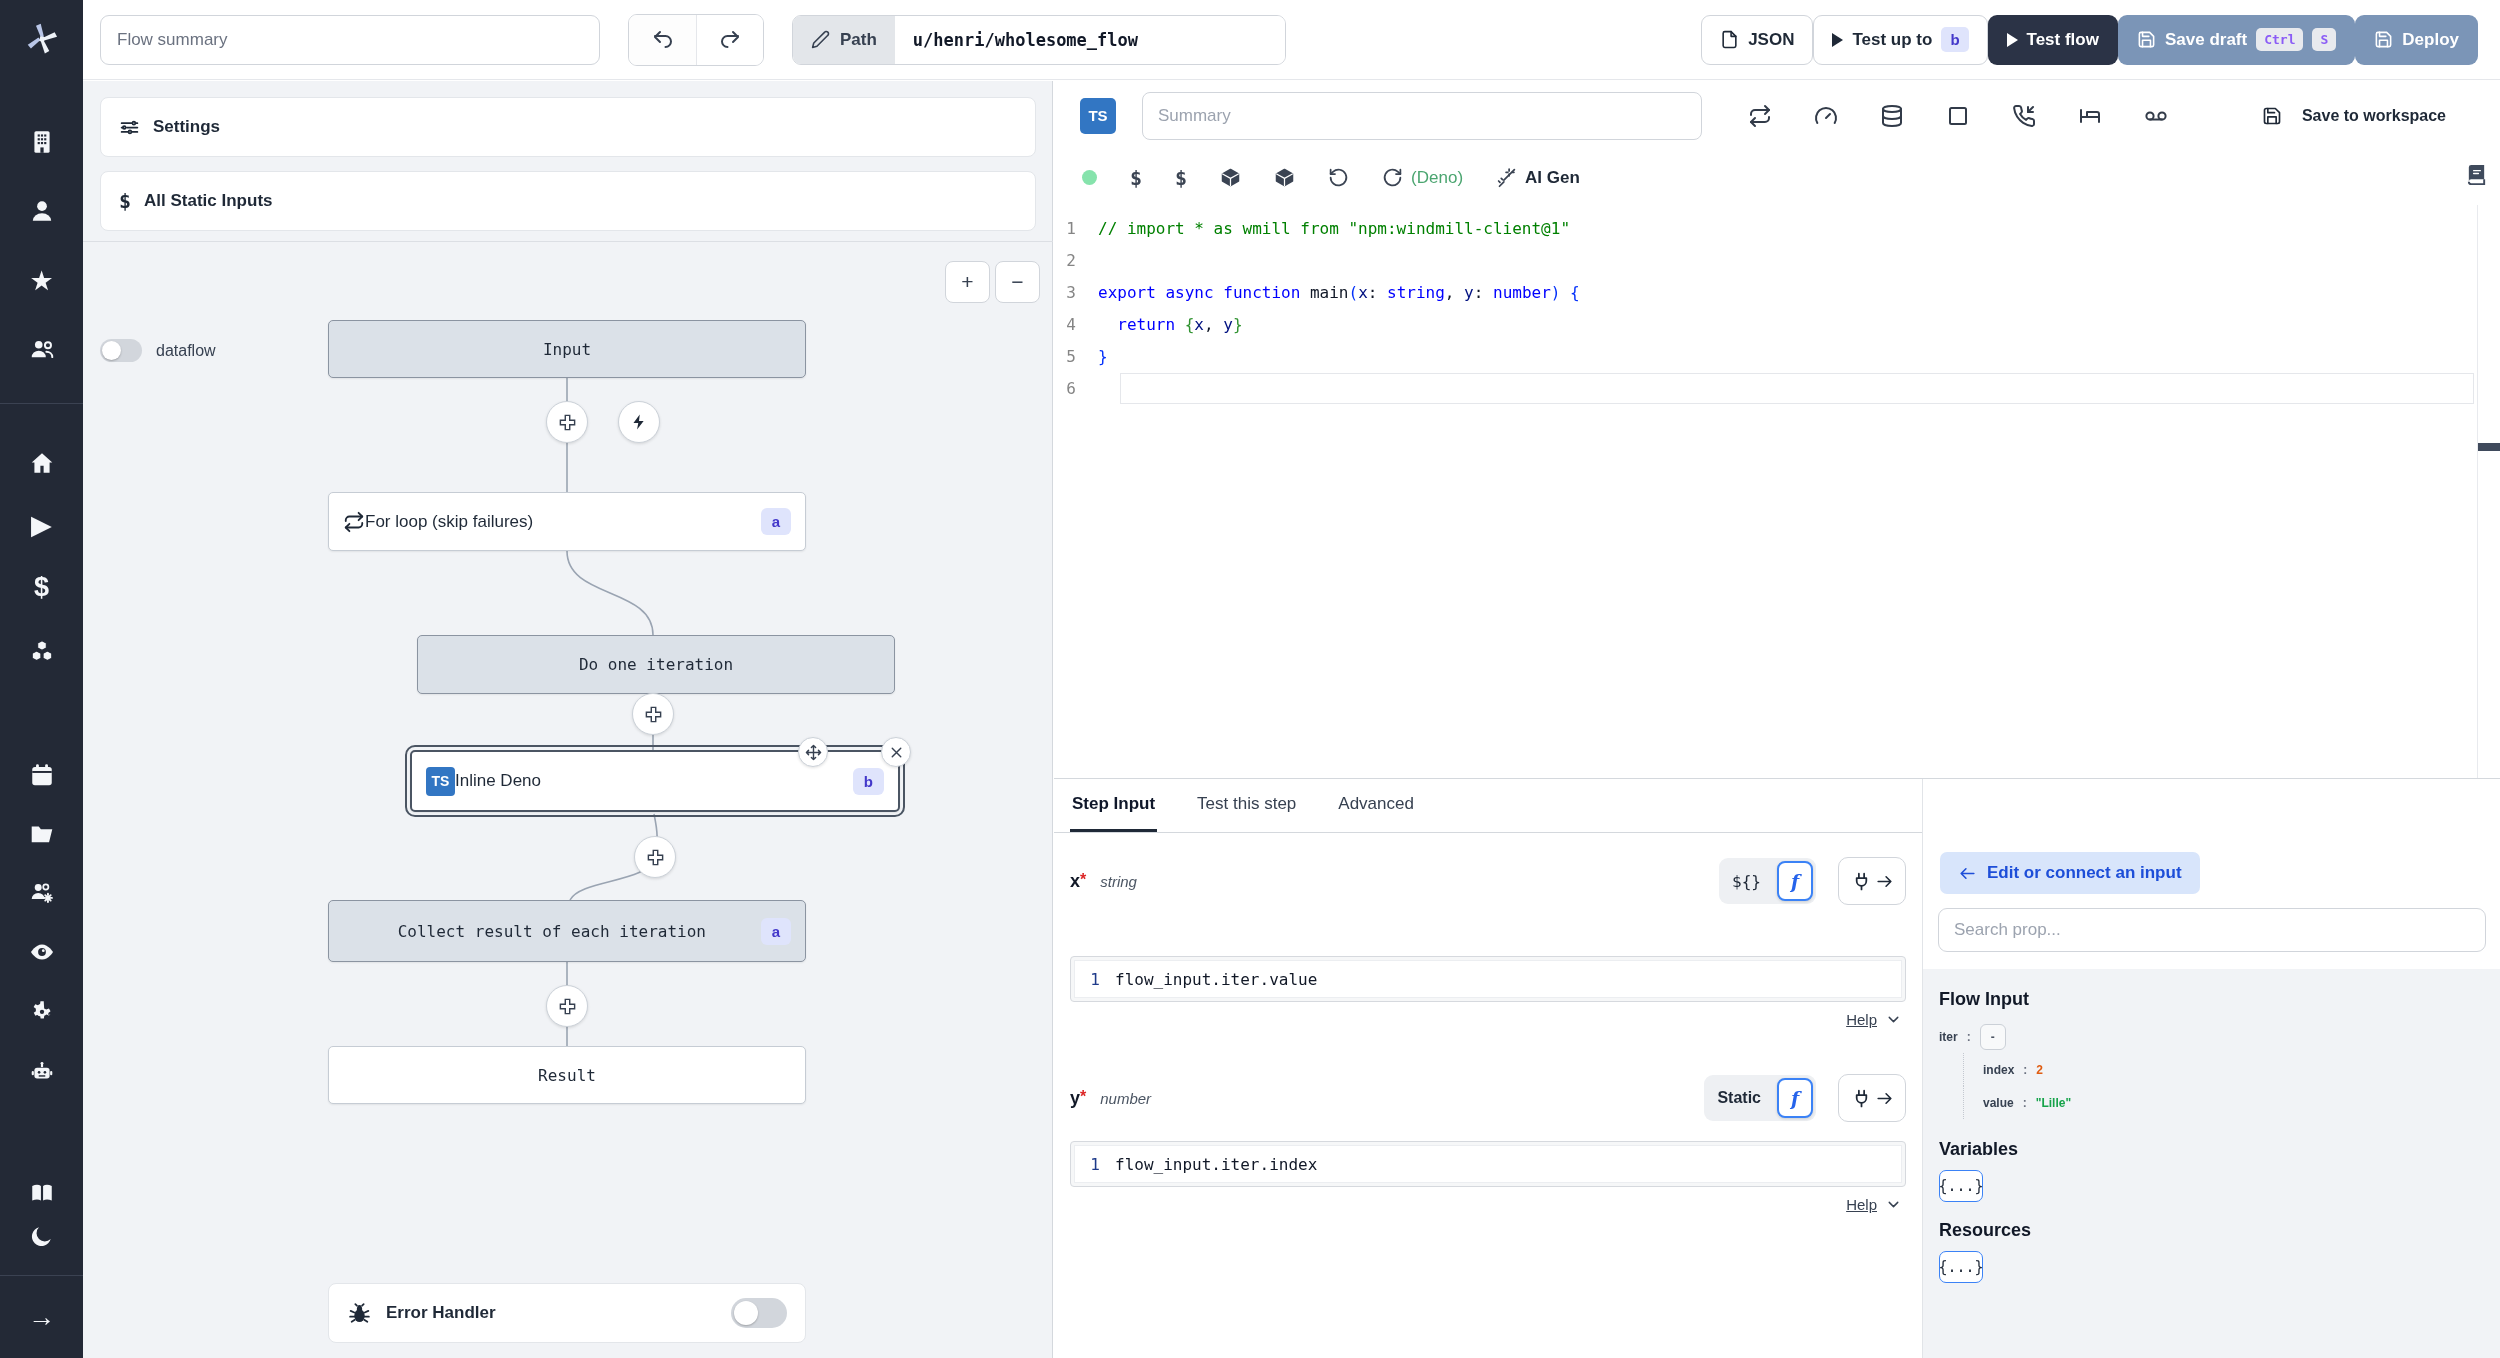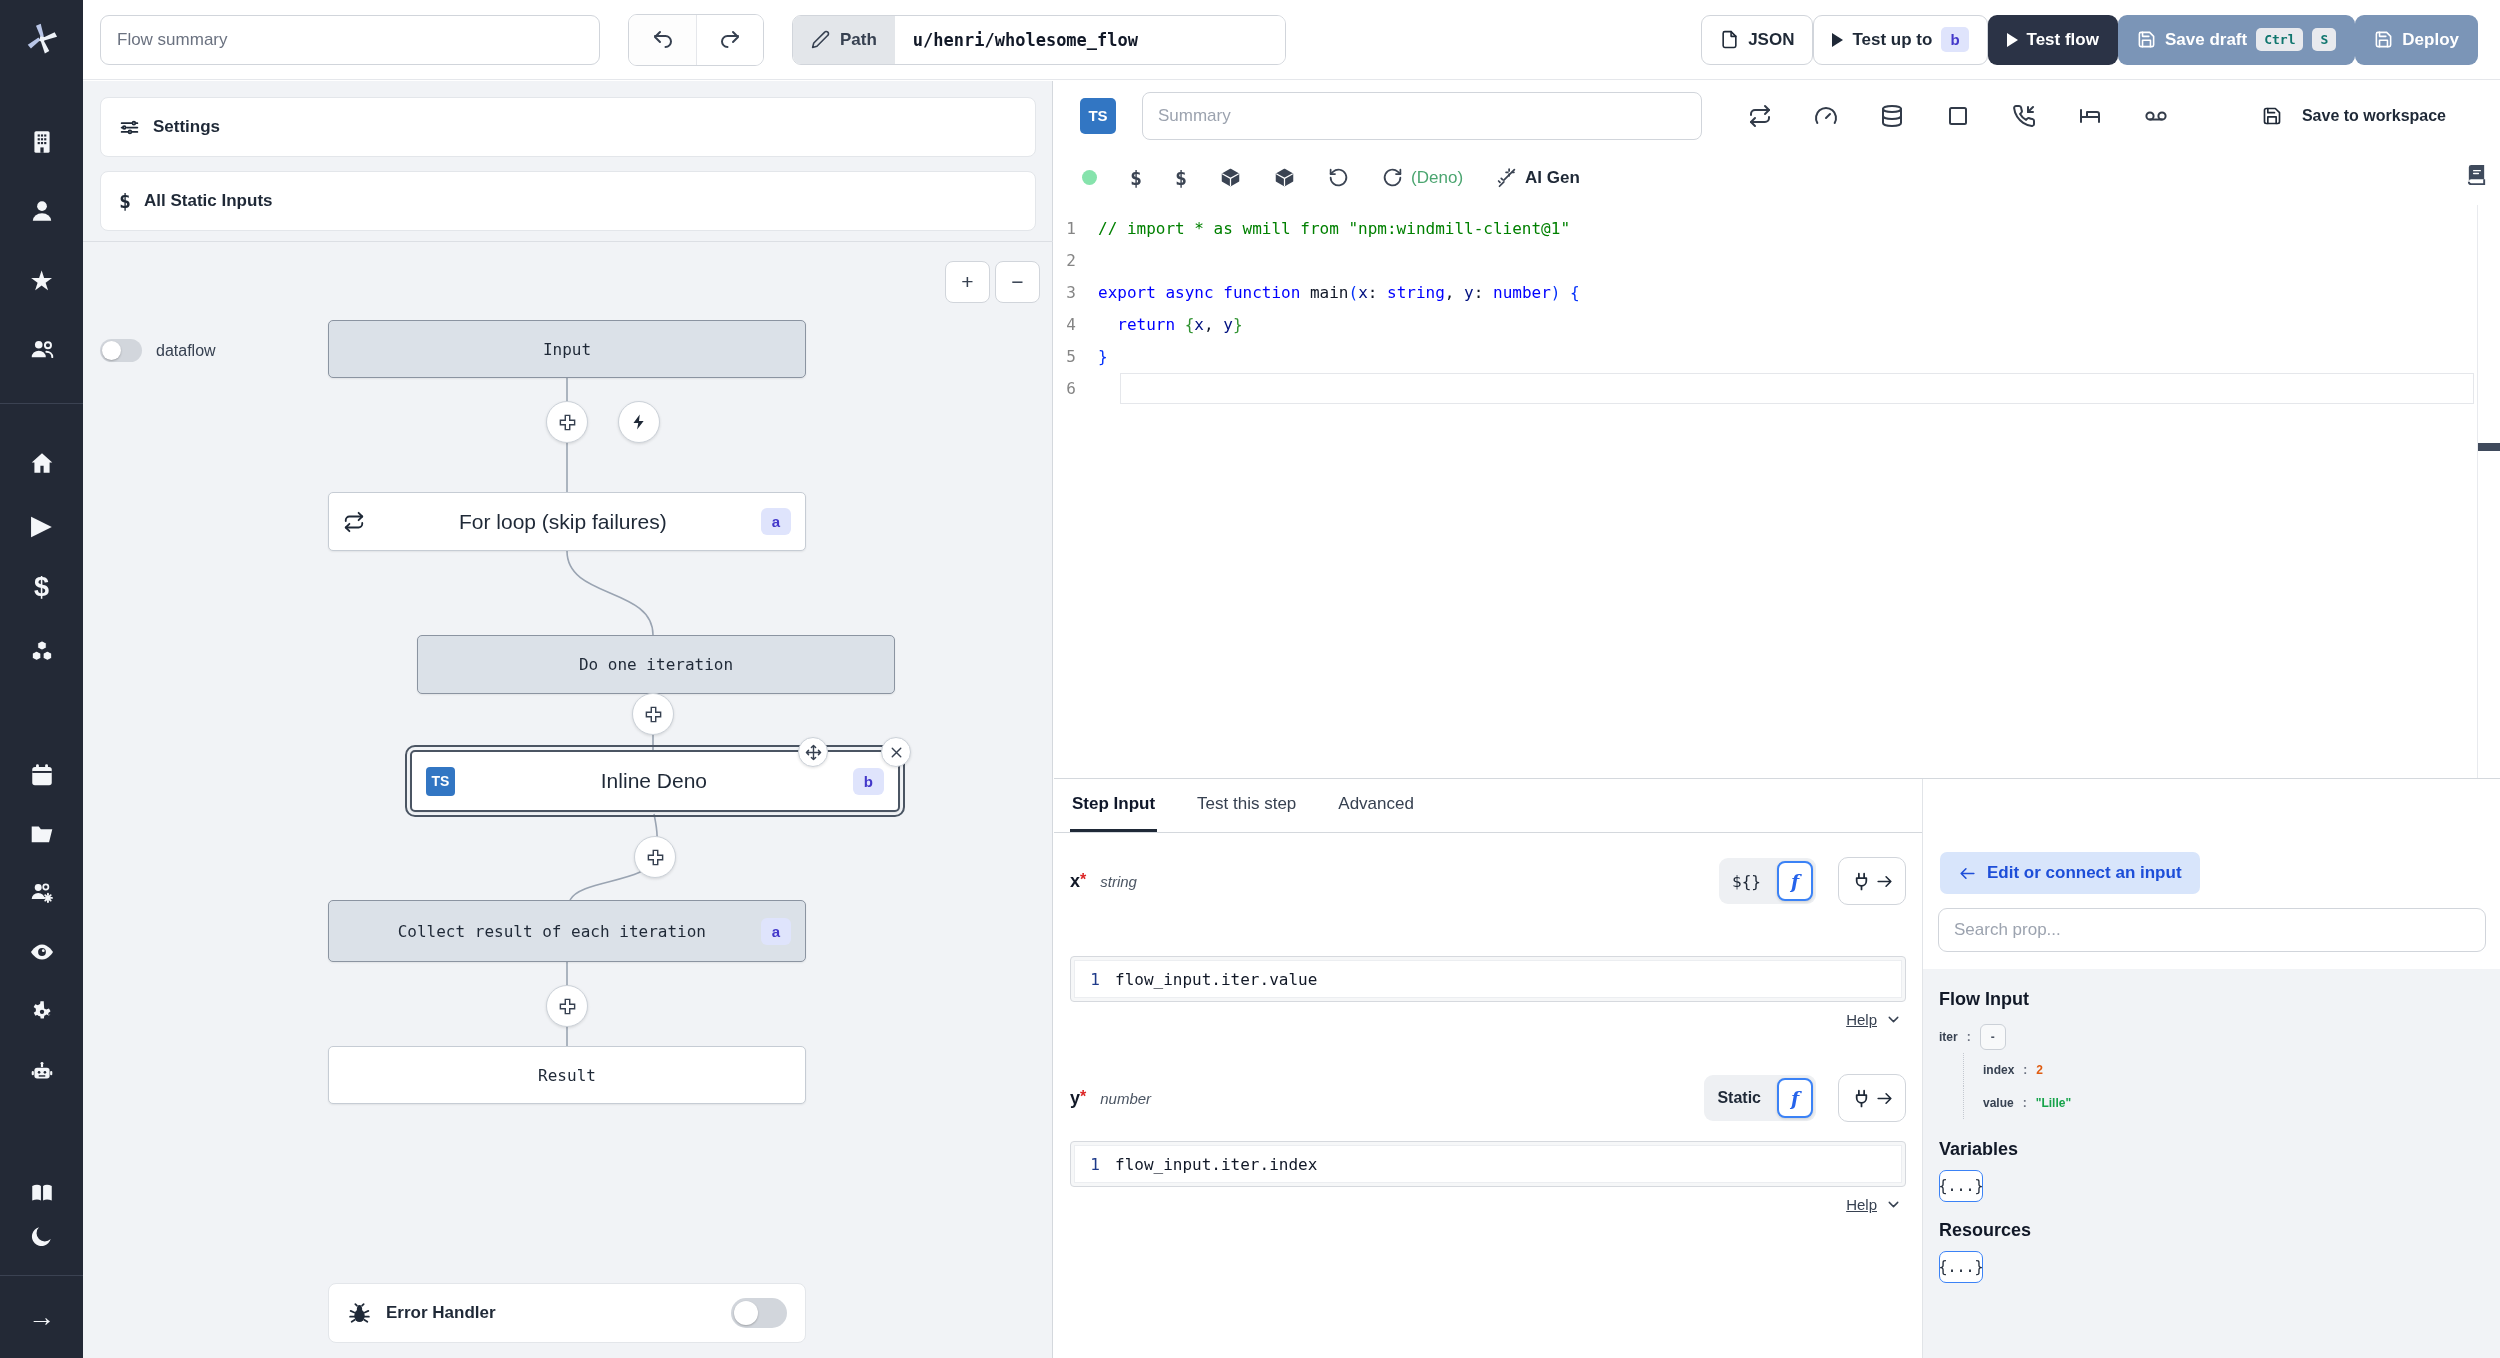--- a/index.html
+++ b/index.html
@@ -27,36 +27,36 @@
   .histbtn + .histbtn { border-left:1px solid #e5e7eb; background:#fff; }
   .pathchip { display:flex; height:50px; border:1px solid #d1d5db; border-radius:9px; overflow:hidden; }
   .path-left { background:#e3e6ea; display:flex; align-items:center; gap:10px; padding:0 18px; font-weight:bold; font-size:17px; color:#374151; }
   .path-right { background:#fff; display:flex; align-items:center; padding:0 18px; width:390px; font-size:17px; color:#111827; }
   .tb-right { margin-left:auto; display:flex; align-items:center; }
   .btn { display:inline-flex; align-items:center; gap:9px; height:50px; padding:0 18px; border-radius:9px; font-size:17px; font-weight:bold; cursor:pointer; border:1px solid transparent; }
   .btn-white { background:#fff; border-color:#d1d5db; color:#1f2937; }
   .btn-dark  { background:#2b3346; color:#fff; }
   .btn-steel { background:#7b95b7; color:#fff; }
   .badge-b { background:#dfe4fc; color:#4338ca; font-weight:bold; font-size:15px; border-radius:5px; padding:4px 9px; }
-  .kbd { background:#e8eaee; border-radius:5px; color:#0f766e; font-family:"DejaVu Sans Mono", monospace; font-size:13px; font-weight:bold; padding:4px 8px; }
+  .kbd { background:#e8eaee; border-radius:5px; color:#8b5cf6; font-family:"DejaVu Sans Mono", monospace; font-size:13px; font-weight:bold; padding:4px 8px; }
   .tri { display:inline-block; width:0; height:0; border-style:solid; border-width:7px 0 7px 11px; border-color:transparent transparent transparent currentColor; }
 
   
   .flow { position:absolute; left:83px; top:81px; width:970px; height:1277px; background:#f1f3f6; border-right:1px solid #d4d8dd; }
   .panelbox { position:absolute; left:17px; width:936px; height:60px; background:#fff; border:1px solid #e3e6ea; border-radius:8px; display:flex; align-items:center; gap:13px; padding:0 18px; font-size:17px; font-weight:bold; color:#1f2937; cursor:pointer; }
   .flow-divider { position:absolute; left:0; width:970px; border-top:1px solid #dcdfe4; }
   .df-row { position:absolute; left:17px; top:258px; display:flex; align-items:center; gap:14px; }
   .switch { position:relative; width:42px; height:23px; border-radius:12px; background:#d2d6dc; cursor:pointer; }
   .switch .knob { position:absolute; left:2px; top:2px; width:19px; height:19px; background:#fff; border-radius:50%; box-shadow:0 1px 2px rgba(0,0,0,.25); }
   .zoombtn { position:absolute; width:45px; height:42px; background:#fff; border:1px solid #d1d5db; border-radius:8px; font-size:21px; color:#374151; display:flex; align-items:center; justify-content:center; cursor:pointer; }
   .graphlines { position:absolute; left:0; top:0; width:970px; height:1277px; pointer-events:none; }
   .node { position:absolute; background:#fff; border:1px solid #c6ccd4; border-radius:5px; box-shadow:0 1px 2px rgba(0,0,0,.07); display:flex; align-items:center; padding:0 14px; cursor:pointer; }
   .node-gray { background:#dbe1e8; border-color:#8b94a1; }
   .node-label-mono { flex:1; text-align:center; font-family:"DejaVu Sans Mono", monospace; font-size:16px; color:#1f2937; }
-  .node-label-sans { flex:1; text-align:center; font-size:21px; color:#1f2937; }
+  .node-label-sans { flex:1; font-size:17px; color:#1f2937; }
   .node-badge { background:#dfe4fc; color:#4338ca; font-weight:bold; font-size:15px; border-radius:6px; padding:5px 11px; }
   .node-selected { border:2px solid #4b5563; outline:2px solid #4b5563; outline-offset:3px; }
   .tsbadge { background:#3276c3; color:#fff; font-weight:bold; font-size:14px; border-radius:4px; width:29px; height:29px; display:flex; align-items:center; justify-content:center; }
   .gbtn { position:absolute; width:42px; height:42px; background:#fff; border:1px solid #ccd2d9; border-radius:50%; box-shadow:0 1px 3px rgba(0,0,0,.12); display:flex; align-items:center; justify-content:center; cursor:pointer; }
   .gbtn-sm { width:30px; height:30px; }
   .errbox { position:absolute; left:245px; top:1202px; width:478px; height:60px; background:#fff; border:1px solid #e3e6ea; border-radius:8px; display:flex; align-items:center; gap:14px; padding:0 18px; cursor:pointer; }
   .errbox .lbl { font-size:17px; font-weight:bold; color:#1f2937; flex:1; }
   .switch-lg { width:56px; height:30px; border-radius:15px; background:#d2d6dc; position:relative; cursor:pointer; }
   .switch-lg .knob { position:absolute; left:3px; top:3px; width:24px; height:24px; background:#fff; border-radius:50%; box-shadow:0 1px 2px rgba(0,0,0,.25); }
 

